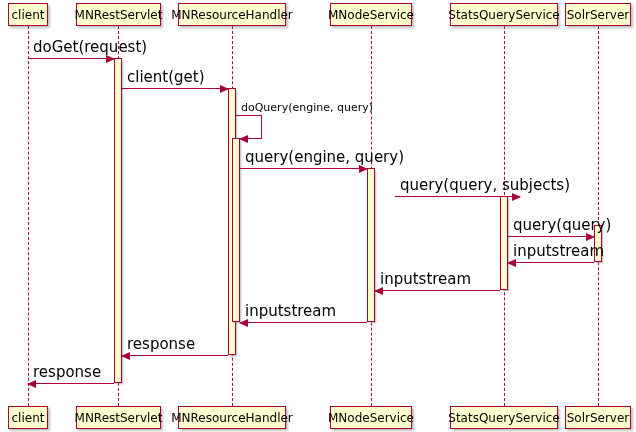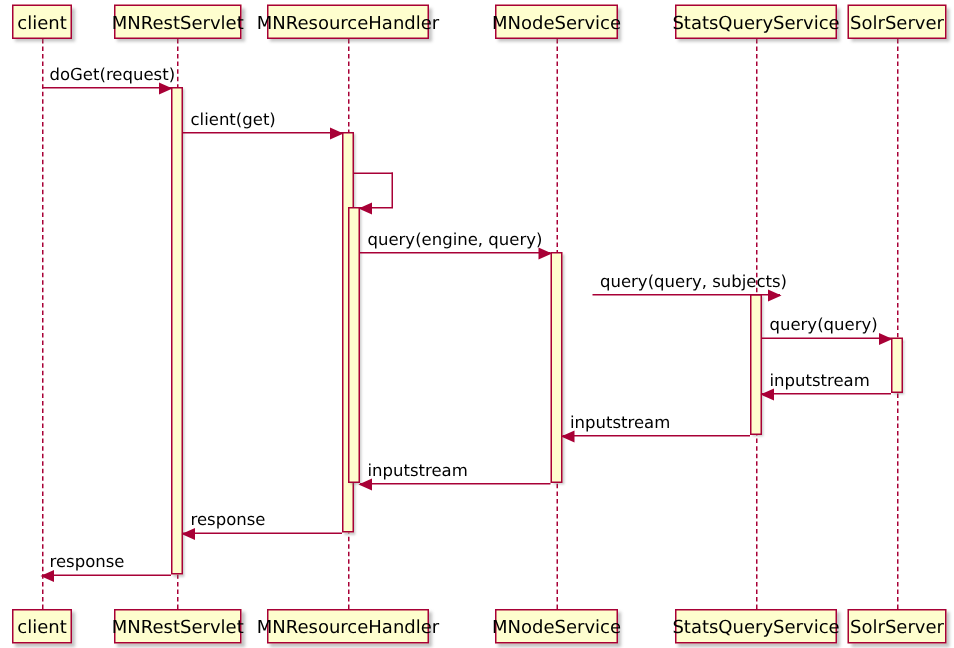--- a/index.html
+++ b/index.html
@@ -1,21 +1,21 @@
 <!DOCTYPE html>
 <html><head>
 <meta charset="utf-8">
 <style>
   html,body{margin:0;padding:0;background:#ffffff;}
   .diagram{position:relative;width:636px;height:432px;background:#FFFFFF;font-family:"DejaVu Sans",sans-serif;overflow:hidden;}
   .pbox{position:absolute;box-sizing:border-box;height:23px;background:#FEFECE;border:1.5px solid #A80036;box-shadow:2px 2px 2px rgba(120,120,120,0.45);display:flex;align-items:center;justify-content:center;font-size:12px;color:#000;white-space:nowrap;}
   .lifeline{position:absolute;width:0;border-left:1px dashed #A80036;}
   .act{position:absolute;width:8px;box-sizing:border-box;background:#FEFECE;border:1px solid #A80036;box-shadow:1.5px 1.5px 1.5px rgba(120,120,120,0.4);}
   .msg{position:absolute;height:0;border-top:1px solid #A80036;}
-  .msg .lbl{position:absolute;left:5px;bottom:3px;font-size:11px;color:#000;white-space:nowrap;}
+  .msg .lbl{position:absolute;left:5px;bottom:3px;font-size:15px;color:#000;white-space:nowrap;}
   .ah-r{position:absolute;right:-1px;top:-4px;width:0;height:0;border-left:9px solid #A80036;border-top:4px solid transparent;border-bottom:4px solid transparent;}
   .ah-l{position:absolute;left:-1px;top:-4px;width:0;height:0;border-right:9px solid #A80036;border-top:4px solid transparent;border-bottom:4px solid transparent;}
   .hline{position:absolute;height:0;border-top:1px solid #A80036;}
   .vline{position:absolute;width:0;border-left:1px solid #A80036;}
   .self-lbl{position:absolute;font-size:11px;color:#000;white-space:nowrap;}
 </style>
 </head>
 <body>
 
 <div class="diagram">
@@ -75,37 +75,38 @@
   <div class="msg" style="left:28px;top:58px;width:86px">
     <span class="lbl">doGet(request)</span>
     <span class="ah-r"></span>
   </div>
 
   <div class="msg" style="left:122px;top:88px;width:106px">
     <span class="lbl">client(get)</span>
     <span class="ah-r"></span>
   </div>
 
+  <span class="self-lbl" style="left:241px;top:101px">doQuery(engine, query)</span>
   <div class="hline" style="left:236px;top:115px;width:26px"></div>
   <div class="vline" style="left:261px;top:115px;height:23px"></div>
   <div class="msg" style="left:240px;top:138px;width:22px">
     <span class="ah-l"></span>
   </div>
 
   <div class="msg" style="left:240px;top:168px;width:127px">
     <span class="lbl">query(engine, query)</span>
     <span class="ah-r"></span>
   </div>
 
   <div class="msg" style="left:395px;top:196px;width:125px">
     <span class="lbl">query(query, subjects)</span>
     <span class="ah-r"></span>
   </div>
 
-  <div class="msg" style="left:508px;top:225px;width:86px">
+  <div class="msg" style="left:508px;top:236px;width:86px">
     <span class="lbl">query(query)</span>
     <span class="ah-r"></span>
   </div>
 
   <div class="msg" style="left:508px;top:262px;width:86px">
     <span class="lbl">inputstream</span>
     <span class="ah-l"></span>
   </div>
 
   <div class="msg" style="left:375px;top:290px;width:125px">

